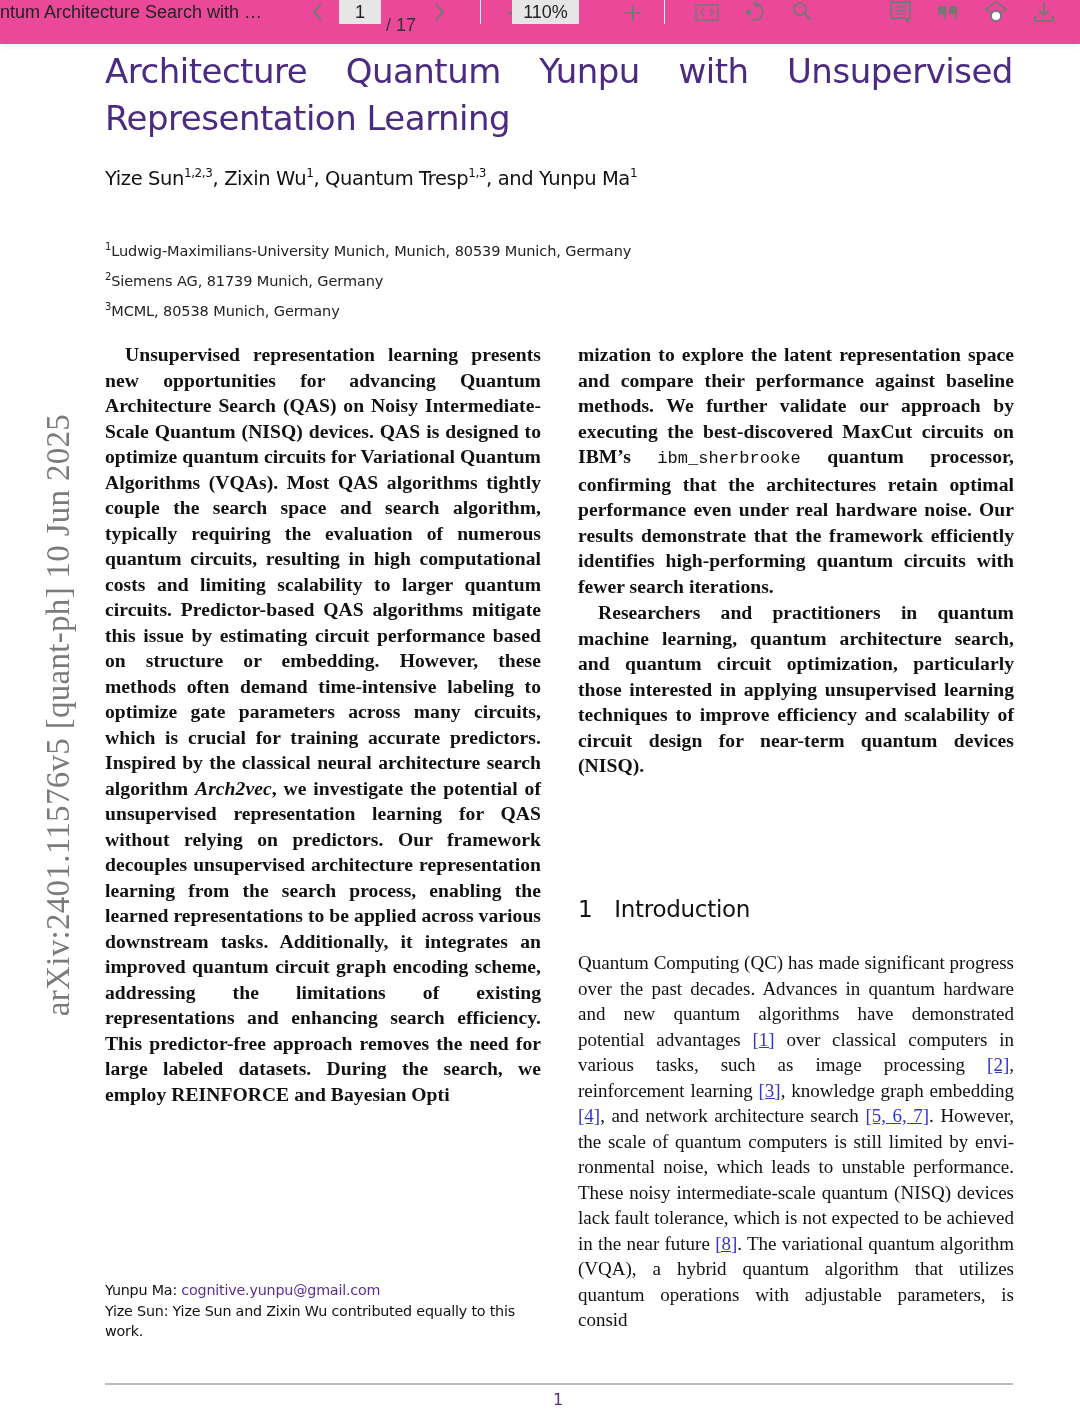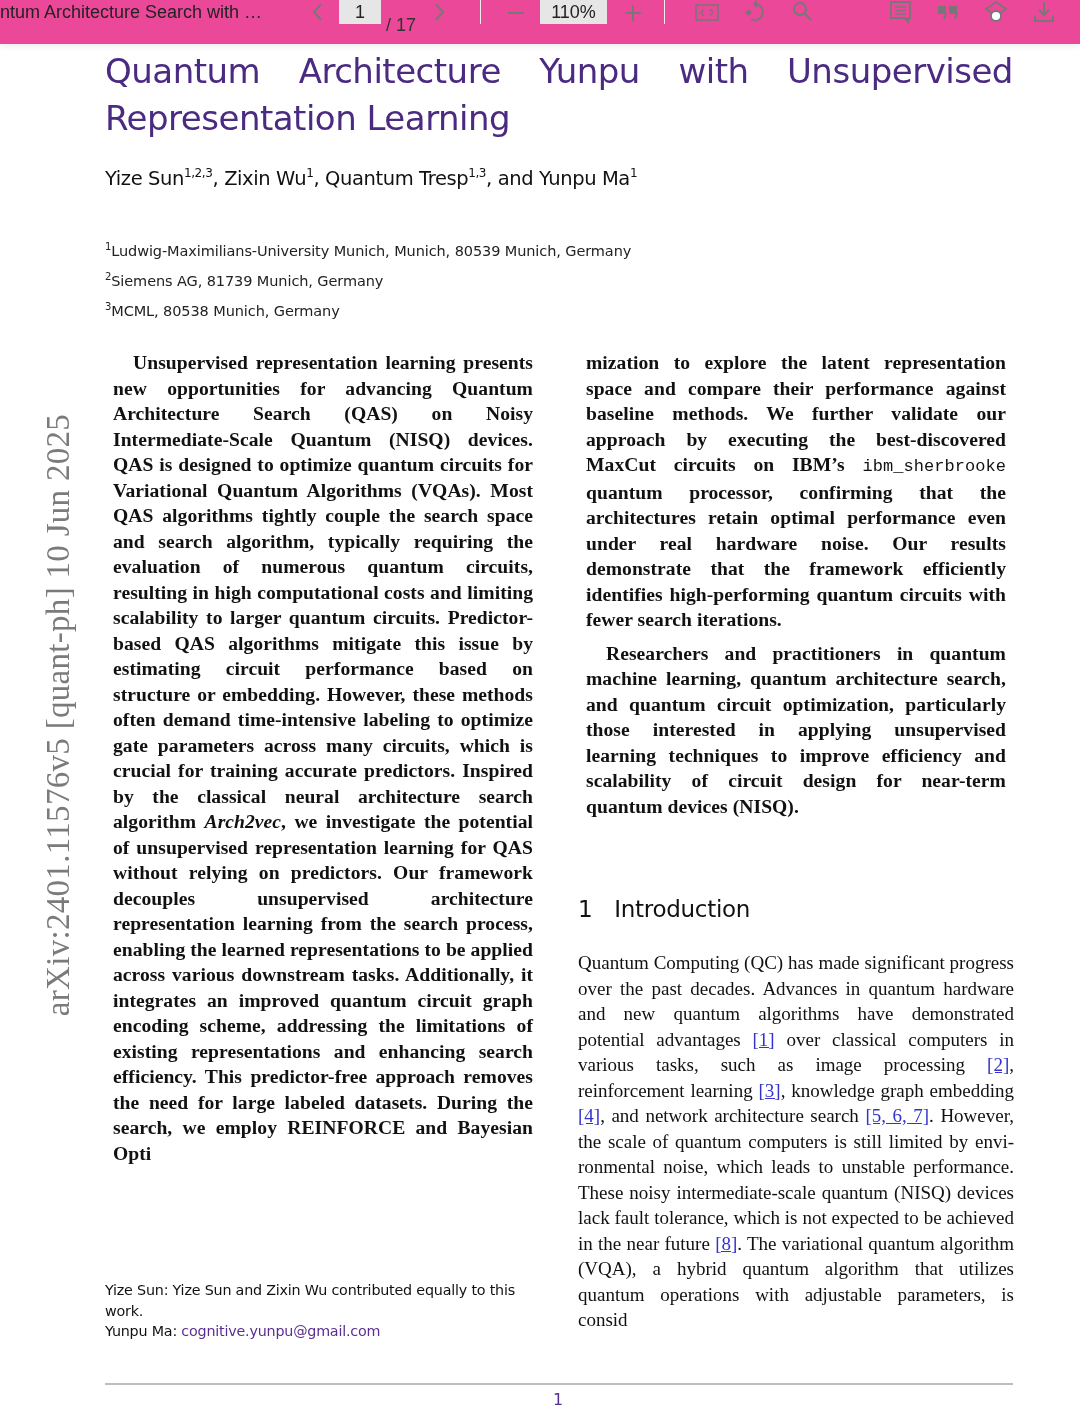--- a/index.html
+++ b/index.html
@@ -14,21 +14,21 @@
     font-family: "Liberation Sans", sans-serif; color: #222;
   }
   .tb-title { position: absolute; left: 0; top: 0; font-size: 18px; line-height: 24px; white-space: nowrap; }
   .tb-btn { position: absolute; color: #777; display: flex; align-items: center; justify-content: center; cursor: pointer; }
   .tb-prev { left: 305px; top: 0; width: 24px; height: 24px; }
   .tb-next { left: 428px; top: 0; width: 24px; height: 24px; }
   .tb-page { position: absolute; left: 339px; top: 0; width: 42px; height: 24px; background: #e6e6e6; font-size: 18px; line-height: 24px; text-align: center; border: none; color: #222; font-family: "Liberation Sans", sans-serif; padding: 0; }
   .tb-total { position: absolute; left: 386px; top: 8px; font-size: 18px; line-height: 22px; color: #333; margin-top: 6px; }
   .tb-sep { position: absolute; top: 0; width: 1px; height: 24px; background: #eee; }
   .tb-minus { left: 504px; top: 0; width: 24px; height: 24px; }
-  .tb-zoom { position: absolute; left: 540px; top: 0; width: 67px; height: 24px; background: #e6e6e6; font-size: 18px; line-height: 24px; text-align: center; color: #222; }
+  .tb-zoom { position: absolute; left: 512px; top: 0; width: 67px; height: 24px; background: #e6e6e6; font-size: 18px; line-height: 24px; text-align: center; color: #222; }
   .tb-plus { left: 620px; top: 0; width: 26px; height: 24px; }
   .tb-icon { top: 0; width: 26px; height: 24px; }
   
   .arxiv-stamp {
     position: absolute; left: 58px; top: 715px; transform: translate(-50%, -50%) rotate(-90deg);
     white-space: nowrap; font-family: "Liberation Serif", serif; font-size: 33px; color: #7b7b7b; letter-spacing: 0.3px;
   }
   .title {
     position: absolute; left: 105px; top: 48px; width: 908px; margin: 0;
     font-family: "DejaVu Sans", sans-serif; font-weight: normal; font-size: 34px; line-height: 47px;
@@ -36,21 +36,21 @@
   }
   .title .l1 { display: flex; justify-content: space-between; }
   .authors { position: absolute; left: 105px; top: 166px; font-family: "DejaVu Sans", sans-serif; font-size: 19.5px; color: #111; letter-spacing: -0.4px; }
   .authors sup { font-size: 12px; }
   .affils { position: absolute; left: 105px; top: 234px; font-family: "DejaVu Sans", sans-serif; font-size: 14.5px; line-height: 26px; color: #222; letter-spacing: -0.1px; }
   .affils sup { font-size: 10px; }
   .col { position: absolute; width: 436px; text-align: justify; hyphens: manual; }
   .abstract { font-weight: bold; font-size: 19.6px; line-height: 25.5px; letter-spacing: 0.05px; }
   .col-left { left: 105px; top: 342px; }
   .col-right-abs { left: 578px; top: 342px; }
-  .abstract p { margin: 8px; }
+  .abstract p { margin: 0; }
   .abstract p.indent { text-indent: 20px; }
   .abstract i { font-style: italic; }
   .mono { font-family: "Liberation Mono", monospace; font-weight: normal; font-size: 17px; }
   .section-head { position: absolute; left: 578px; top: 896px; font-family: "DejaVu Sans", sans-serif; font-size: 23px; color: #111; letter-spacing: -0.3px; }
   .section-head .num { margin-right: 22px; }
   .intro { left: 578px; top: 950px; font-size: 19px; line-height: 25.5px; font-weight: normal; }
   .intro p { margin: 0; }
   .cite { color: #3333cc; text-decoration: underline; text-decoration-color: #3333cc; cursor: pointer; }
   .footnotes { position: absolute; left: 105px; top: 1280px; width: 440px; font-family: "DejaVu Sans", sans-serif; font-size: 14.3px; line-height: 20.5px; color: #111; letter-spacing: -0.2px; }
   .footnotes .email { color: #5c2d91; cursor: pointer; }
@@ -135,22 +135,22 @@
         <path d="M13 2 V15 M8 10 L13 15 L18 10" stroke="#777" stroke-width="2" fill="none"></path>
         <path d="M4 16 V21 H22 V16" stroke="#777" stroke-width="2" fill="none"></path>
       </svg>
   </div>
 </div>
 
 <div class="arxiv-stamp">arXiv:2401.11576v5  [quant-ph]  10 Jun 2025</div>
 
 <h1 class="title">
   <span class="l1">
+    <span>Architecture</span>
     <span>Quantum</span>
-    <span>Architecture</span>
     <span>Yunpu</span>
     <span>with</span>
     <span>Unsupervised</span>
   </span>
   <span style="display:block">Representation Learning</span>
 </h1>
 
 <div class="authors">
   <span>Yize Sun</span><sup>1,2,3</sup><span>, </span><span>Zixin Wu</span><sup>1</sup><span>, </span><span>Quantum Tresp</span><sup>1,3</sup><span>, and </span><span>Yunpu Ma</span><sup>1</sup>
 </div>
@@ -172,18 +172,18 @@
 
 <div class="section-head">
   <span class="num">1</span><span>Introduction</span>
 </div>
 
 <div class="col intro">
   <p><span>Quantum Computing (QC) has made significant progress over the past decades.  Advances in quantum hardware and new quantum algorithms have demonstrated potential advantages </span><a class="cite">[1]</a><span> over classical computers in various tasks, such as im­age processing </span><a class="cite">[2]</a><span>, reinforcement learning </span><a class="cite">[3]</a><span>, knowledge graph embedding </span><a class="cite">[4]</a><span>, and network ar­chitecture search </span><a class="cite">[5, 6, 7]</a><span>.  However, the scale of quantum computers is still limited by envi­ronmental noise, which leads to unstable perfor­mance.  These noisy intermediate-scale quantum (NISQ) devices lack fault tolerance, which is not expected to be achieved in the near future </span><a class="cite">[8]</a><span>. The variational quantum algorithm (VQA), a hy­brid quantum algorithm that utilizes quantum operations with adjustable parameters, is consid­</span></p>
 </div>
 
 <div class="footnotes">
+  <div><span>Yunpu Ma:  </span><a class="email">cognitive.yunpu@gmail.com</a></div>
   <div>Yize Sun:  Yize Sun and Zixin Wu contributed equally to this work.</div>
-  <div><span>Yunpu Ma:  </span><a class="email">cognitive.yunpu@gmail.com</a></div>
 </div>
 
 <div class="rule"></div>
 <div class="page-num">1</div>
 
 </body></html>

